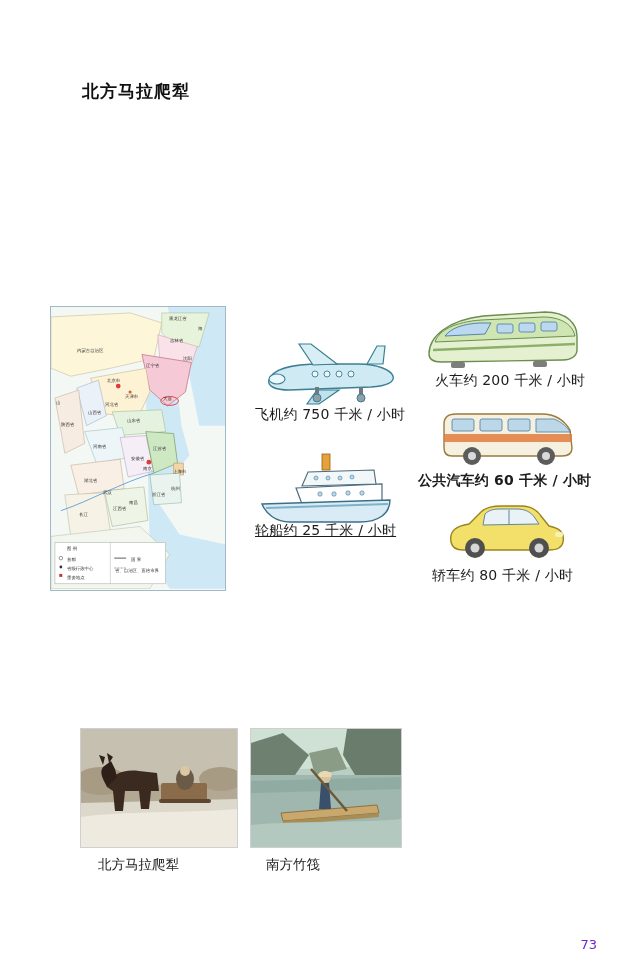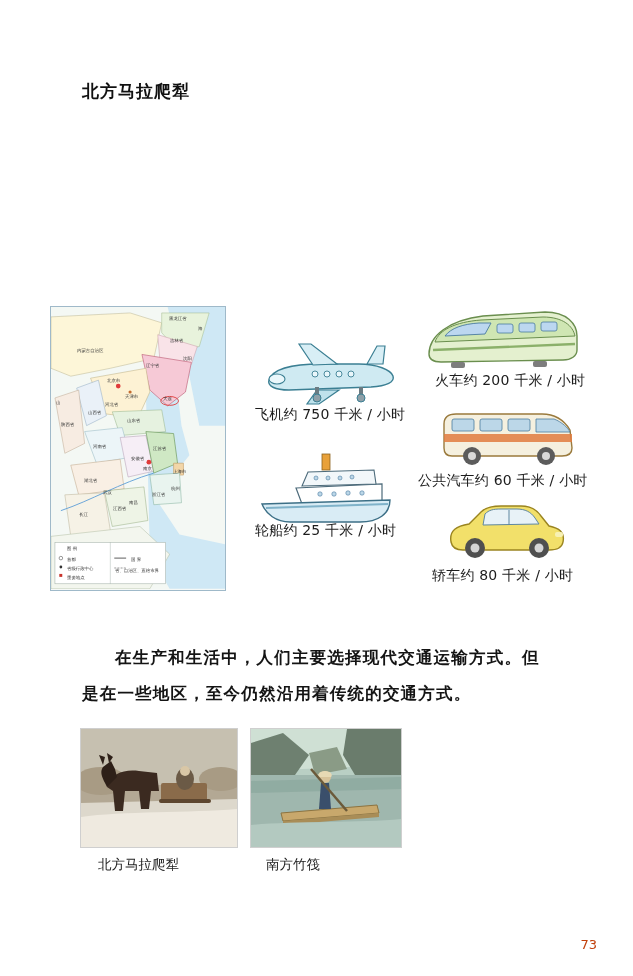--- a/index.html
+++ b/index.html
@@ -102,24 +102,24 @@
   }
 
   
   .plane-wrap { left: 205px; top: 38px; }
   .plane-cap  { left: 205px; top: 106px; }
   
   .train-wrap { left: 375px; top: 6px; }
   .train-cap  { left: 385px; top: 72px; }
   
   .bus-wrap   { left: 388px; top: 108px; }
-  .bus-cap    { left: 368px; top: 172px; }
+  .bus-cap    { left: 368px; top: 172px; font-weight: bold; }
   
   .ship-wrap  { left: 200px; top: 148px; }
-  .ship-cap   { left: 205px; top: 222px; }
+  .ship-cap   { left: 205px; top: 222px; text-decoration: underline; }
   
   .car-wrap   { left: 395px; top: 202px; }
   .car-cap    { left: 382px; top: 267px; }
 
   
   .mid-text {
     position: absolute;
     top: 640px;
     left: 82px;
     width: 470px;
@@ -168,21 +168,21 @@
     color: #1c1c1c;
     text-align: justify;
   }
 
   
   .page-number {
     position: absolute;
     bottom: 24px;
     right: 36px;
     font-size: 13px;
-    color: #c2410c;
+    color: #6d28d9;
     text-align: center;
   }
 </style>
 </head>
 <body>
 
 <div class="page">
 
 
   <div class="section-title">北方马拉爬犁</div>
@@ -361,21 +361,20 @@
         <circle cx="30" cy="46" r="10" fill="#4f4f4f"></circle>
         <circle cx="30" cy="46" r="4.5" fill="#d6d6d6"></circle>
         <circle cx="94" cy="46" r="10" fill="#4f4f4f"></circle>
         <circle cx="94" cy="46" r="4.5" fill="#d6d6d6"></circle>
         <rect x="110" y="30" width="8" height="5" rx="2" fill="#f7f1b4"></rect>
       </svg>
     </div>
     <div class="t-item t-caption car-cap">轿车约 80 千米 / 小时</div>
   </div>
 
-  <div class="mid-text">在生产和生活中，人们主要选择现代交通运输方式。但是在一些地区，至今仍然沿用着传统的交通方式。</div>
 
   <div class="photos">
 
     <div class="photo photo-1">
       <svg width="156" height="118" viewBox="0 0 156 118" preserveAspectRatio="none">
         <rect x="0" y="0" width="156" height="70" fill="#c6c0b0"></rect>
         <rect x="0" y="58" width="156" height="60" fill="#ddd8cc"></rect>
         <path d="M0,58 L156,54 L156,70 L0,74 Z" fill="#b3a894"></path>
         <ellipse cx="20" cy="52" rx="26" ry="14" fill="#a89b84"></ellipse>
         <ellipse cx="140" cy="50" rx="22" ry="12" fill="#a89b84"></ellipse>

